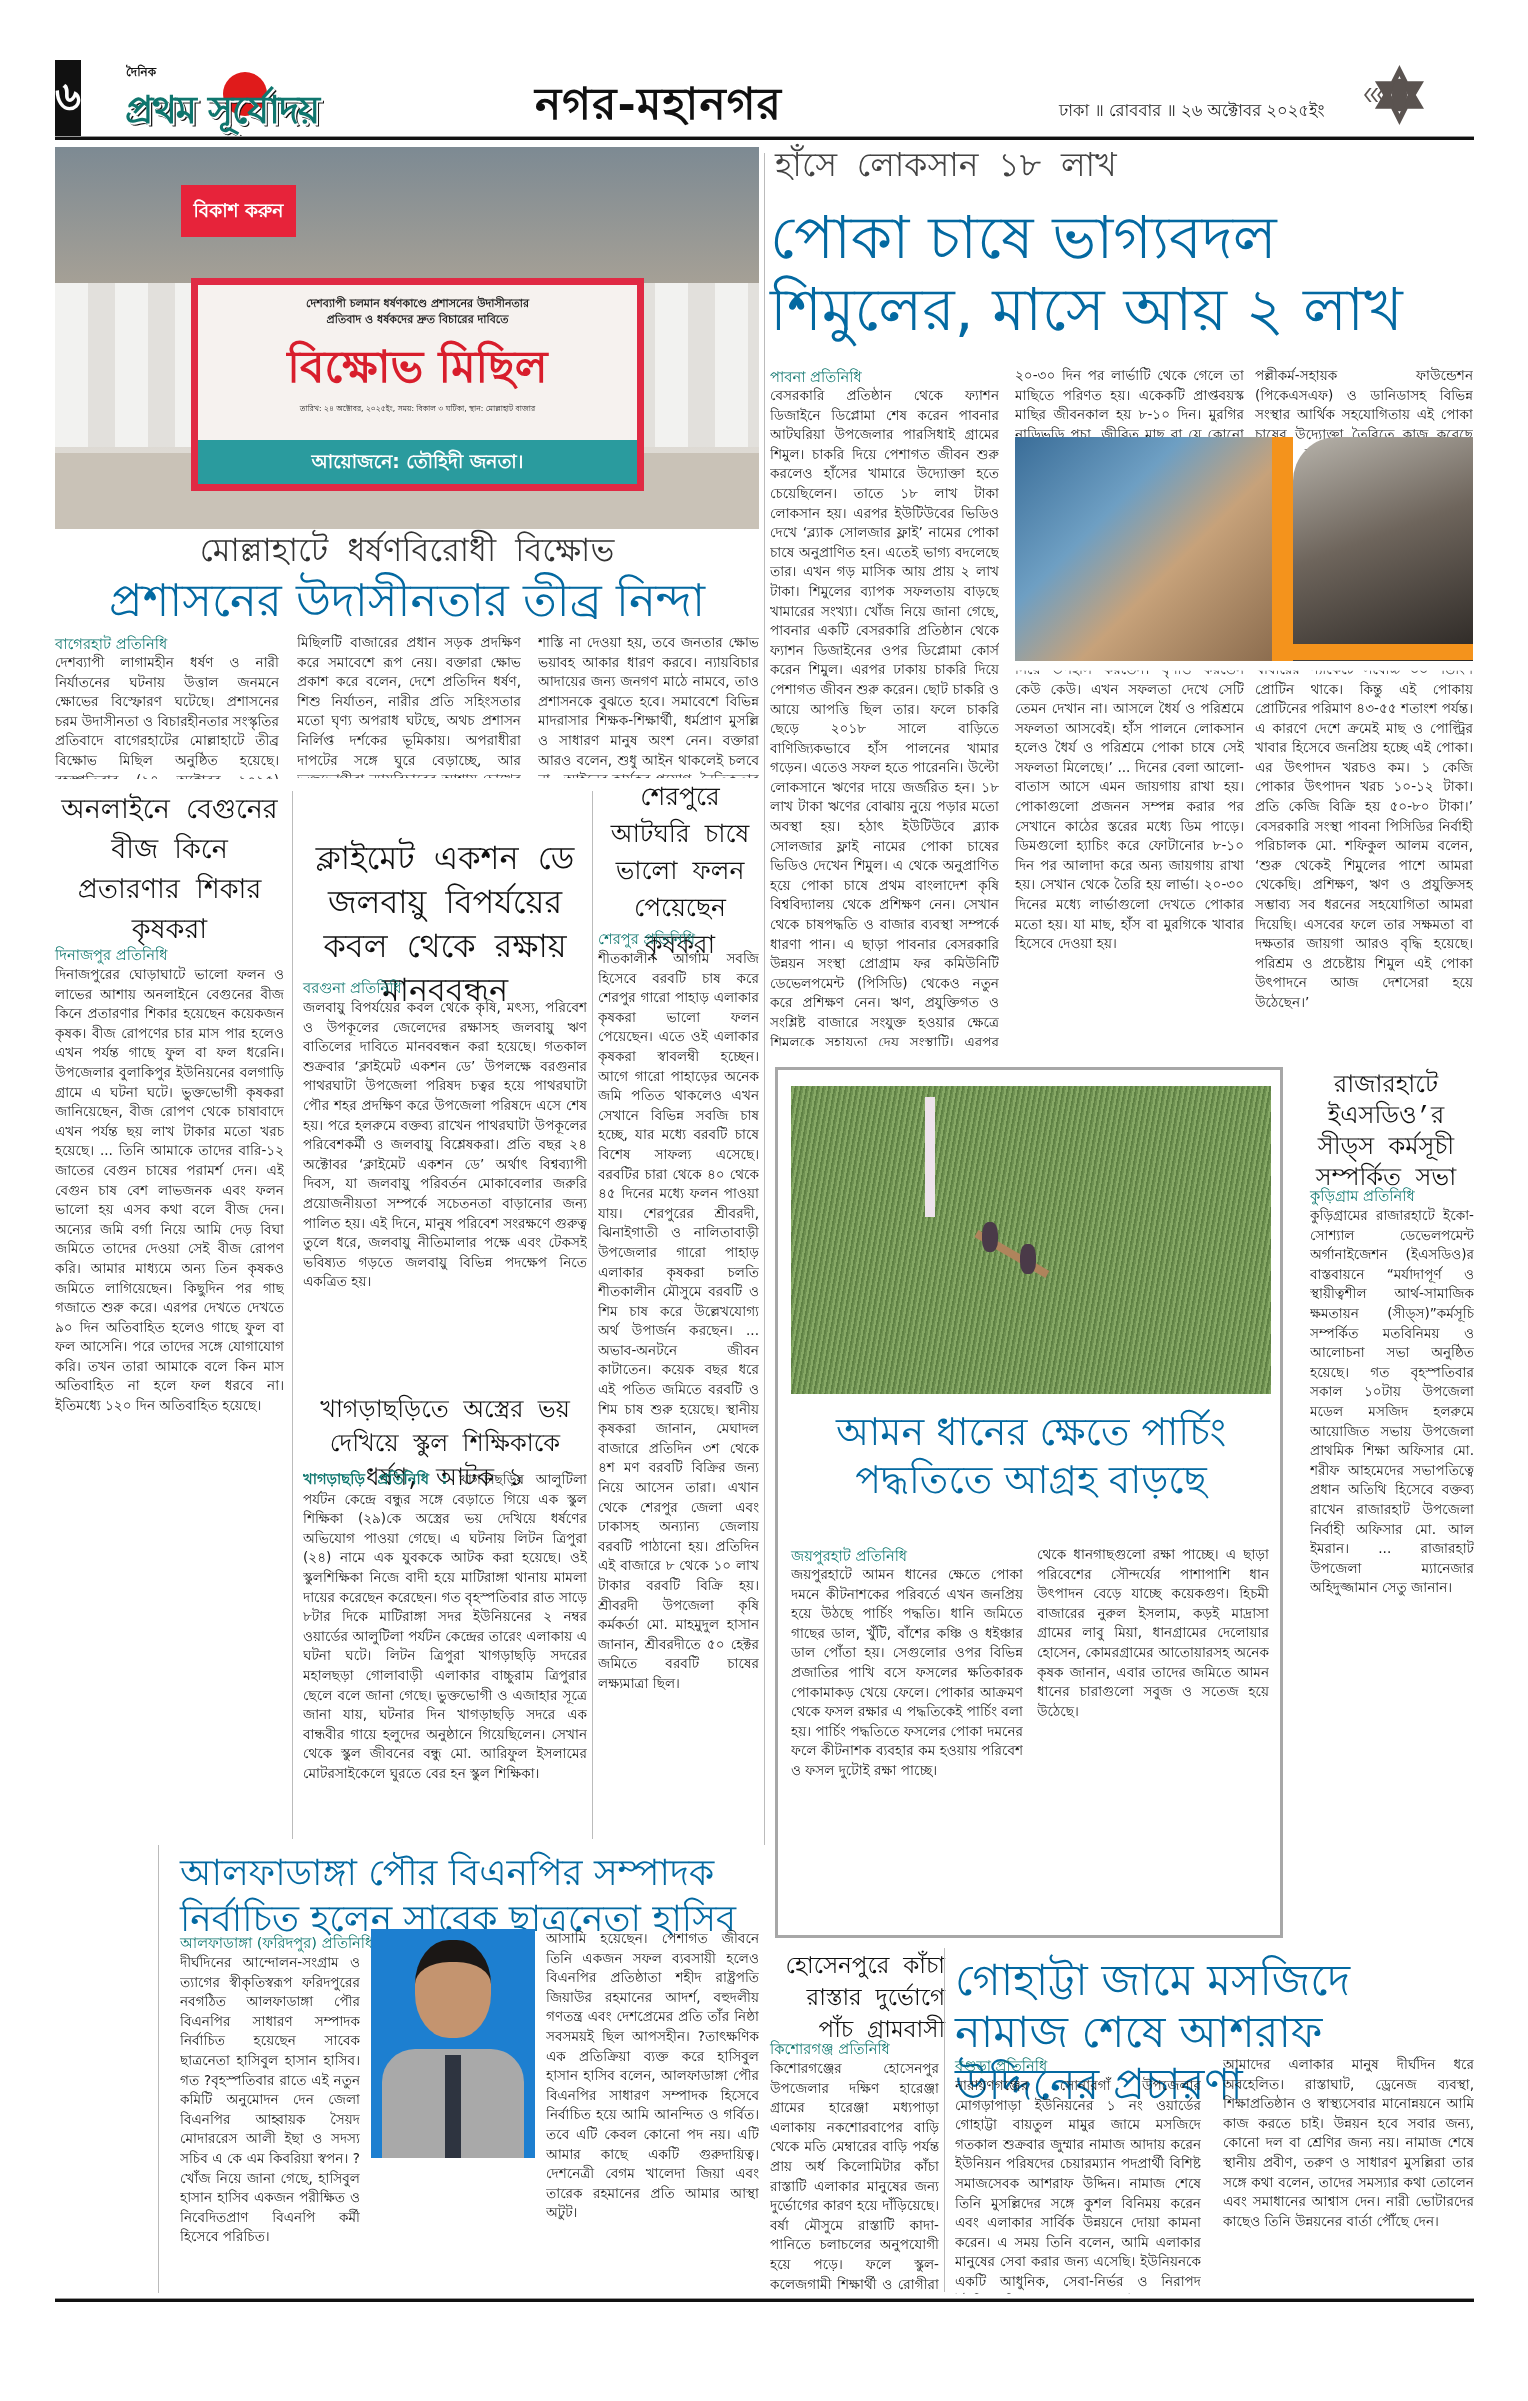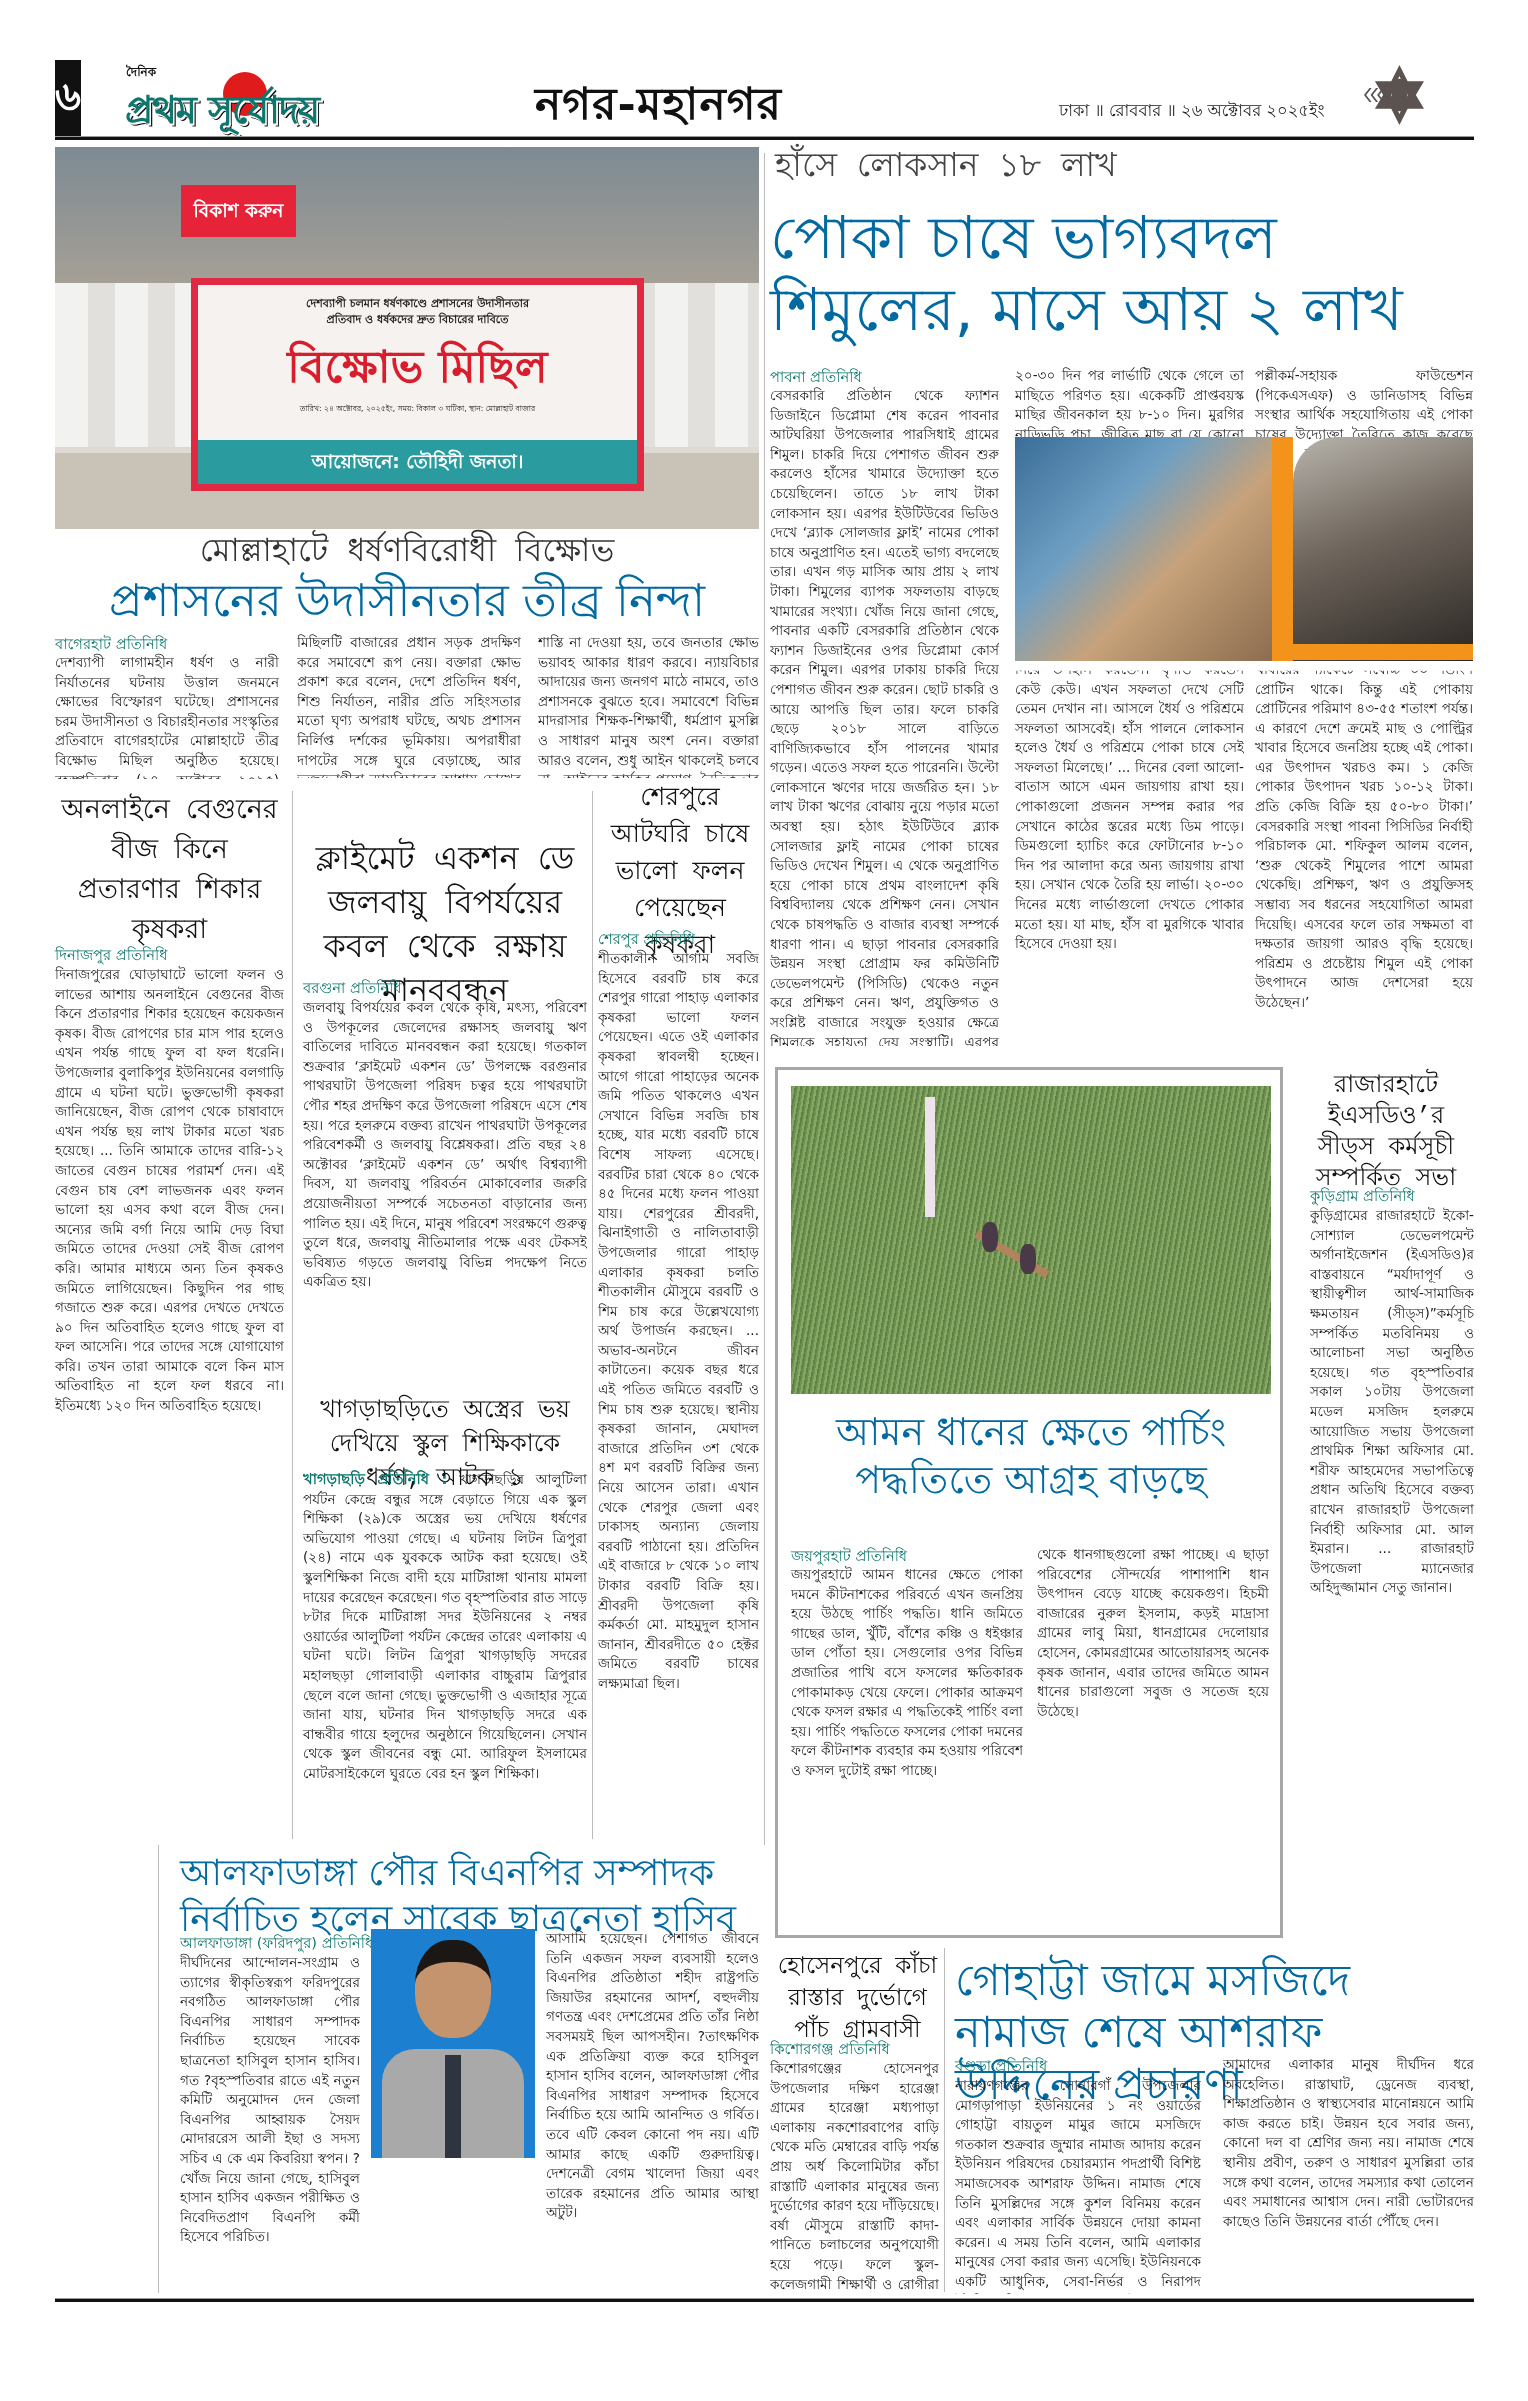--- a/index.html
+++ b/index.html
@@ -137,21 +137,21 @@
 <div class="abs hd-bold" style="left:180px; top:1850px; width:579px; text-align:left; font-size:36px; line-height:46px;">আলফাডাঙ্গা পৌর বিএনপির সম্পাদক নির্বাচিত হলেন সাবেক ছাত্রনেতা হাসিব</div>
 <div class="abs byline" style="left:180px; top:1932px;">আলফাডাঙ্গা (ফরিদপুর) প্রতিনিধি</div>
 <div class="abs body-text" style="left:180px; top:1953px; width:180px; height:338px; overflow:hidden;">দীর্ঘদিনের আন্দোলন-সংগ্রাম ও ত্যাগের স্বীকৃতিস্বরূপ ফরিদপুরের নবগঠিত আলফাডাঙ্গা পৌর বিএনপির সাধারণ সম্পাদক নির্বাচিত হয়েছেন সাবেক ছাত্রনেতা হাসিবুল হাসান হাসিব। গত ?বৃহস্পতিবার রাতে এই নতুন কমিটি অনুমোদন দেন জেলা বিএনপির আহ্বায়ক সৈয়দ মোদাররেস আলী ইছা ও সদস্য সচিব এ কে এম কিবরিয়া স্বপন। ?খোঁজ নিয়ে জানা গেছে, হাসিবুল হাসান হাসিব একজন পরীক্ষিত ও নিবেদিতপ্রাণ বিএনপি কর্মী হিসেবে পরিচিত।</div>
 <div class="abs photo-portrait" style="left:371px; top:1929px; width:164px; height:229px;">
   <div class="abs" style="left:44px; top:11px; width:76px; height:98px; background:#c4946f; border-radius:45%; border-top:22px solid #1b1715;"></div>
   <div class="abs" style="left:11px; top:120px; width:142px; height:109px; background:#a9a9a9; border-radius:33px 33px 0 0;"></div>
   <div class="abs" style="left:74px; top:126px; width:16.4px; height:104px; background:#2e3440;"></div>
 </div>
 <div class="abs body-text" style="left:546px; top:1929px; width:213px; height:363px; overflow:hidden;">আসামি হয়েছেন। পেশাগত জীবনে তিনি একজন সফল ব্যবসায়ী হলেও বিএনপির প্রতিষ্ঠাতা শহীদ রাষ্ট্রপতি জিয়াউর রহমানের আদর্শ, বহুদলীয় গণতন্ত্র এবং দেশপ্রেমের প্রতি তাঁর নিষ্ঠা সবসময়ই ছিল আপসহীন। ?তাৎক্ষণিক এক প্রতিক্রিয়া ব্যক্ত করে হাসিবুল হাসান হাসিব বলেন, আলফাডাঙ্গা পৌর বিএনপির সাধারণ সম্পাদক হিসেবে নির্বাচিত হয়ে আমি আনন্দিত ও গর্বিত। তবে এটি কেবল কোনো পদ নয়। এটি আমার কাছে একটি গুরুদায়িত্ব। দেশনেত্রী বেগম খালেদা জিয়া এবং তারেক রহমানের প্রতি আমার আস্থা অটুট।</div>
 
-<div class="abs hd-serif" style="left:770px; top:1951px; width:175px; font-size:23px; line-height:32px;">হোসেনপুরে কাঁচা রাস্তার দুর্ভোগে পাঁচ গ্রামবাসী</div>
+<div class="abs hd-serif" style="left:770px; top:1951px; width:175px; font-size:23px; line-height:32px;text-align:right;">হোসেনপুরে কাঁচা রাস্তার দুর্ভোগে পাঁচ গ্রামবাসী</div>
 <div class="abs byline" style="left:770px; top:2038px;">কিশোরগঞ্জ প্রতিনিধি</div>
 <div class="abs body-text" style="left:770px; top:2059px; width:169px; height:235px; overflow:hidden;">কিশোরগঞ্জের হোসেনপুর উপজেলার দক্ষিণ হারেঞ্জা গ্রামের হারেঞ্জা মধ্যপাড়া এলাকায় নকশোরবাপের বাড়ি থেকে মতি মেম্বারের বাড়ি পর্যন্ত প্রায় অর্ধ কিলোমিটার কাঁচা রাস্তাটি এলাকার মানুষের জন্য দুর্ভোগের কারণ হয়ে দাঁড়িয়েছে। বর্ষা মৌসুমে রাস্তাটি কাদা-পানিতে চলাচলের অনুপযোগী হয়ে পড়ে। ফলে স্কুল-কলেজগামী শিক্ষার্থী ও রোগীরা চরম দুর্ভোগে পড়েন।</div>
 <div class="abs col-sep" style="left:944px; top:1948px; height:344px;"></div>
 
 <div class="abs hd-bold" style="left:955px; top:1954px; width:480px; text-align:left; font-size:43px; line-height:52px;">গোহাট্টা জামে মসজিদে নামাজ শেষে আশরাফ উদ্দিনের প্রচারণা</div>
 <div class="abs byline" style="left:955px; top:2055px;">বগুড়া প্রতিনিধি</div>
 <div class="abs body-text" style="left:955px; top:2076px; width:246px; height:218px; overflow:hidden;">নারায়ণগঞ্জের সোনারগাঁ উপজেলার মোগড়াপাড়া ইউনিয়নের ১ নং ওয়ার্ডের গোহাট্টা বায়তুল মামুর জামে মসজিদে গতকাল শুক্রবার জুম্মার নামাজ আদায় করেন ইউনিয়ন পরিষদের চেয়ারম্যান পদপ্রার্থী বিশিষ্ট সমাজসেবক আশরাফ উদ্দিন। নামাজ শেষে তিনি মুসল্লিদের সঙ্গে কুশল বিনিময় করেন এবং এলাকার সার্বিক উন্নয়নে দোয়া কামনা করেন। এ সময় তিনি বলেন, আমি এলাকার মানুষের সেবা করার জন্য এসেছি। ইউনিয়নকে একটি আধুনিক, সেবা-নির্ভর ও নিরাপদ ইউনিয়ন হিসেবে গড়ে তুলতে চাই।</div>
 <div class="abs body-text" style="left:1223px; top:2055px; width:251px; height:240px; overflow:hidden;">আমাদের এলাকার মানুষ দীর্ঘদিন ধরে অবহেলিত। রাস্তাঘাট, ড্রেনেজ ব্যবস্থা, শিক্ষাপ্রতিষ্ঠান ও স্বাস্থ্যসেবার মানোন্নয়নে আমি কাজ করতে চাই। উন্নয়ন হবে সবার জন্য, কোনো দল বা শ্রেণির জন্য নয়। নামাজ শেষে স্থানীয় প্রবীণ, তরুণ ও সাধারণ মুসল্লিরা তার সঙ্গে কথা বলেন, তাদের সমস্যার কথা তোলেন এবং সমাধানের আশ্বাস দেন। নারী ভোটারদের কাছেও তিনি উন্নয়নের বার্তা পৌঁছে দেন।</div>
 
 <div class="abs rule" style="left:55px; top:2298px; width:1419px; height:4.4px; border-top:1.1px solid #999;"></div>

